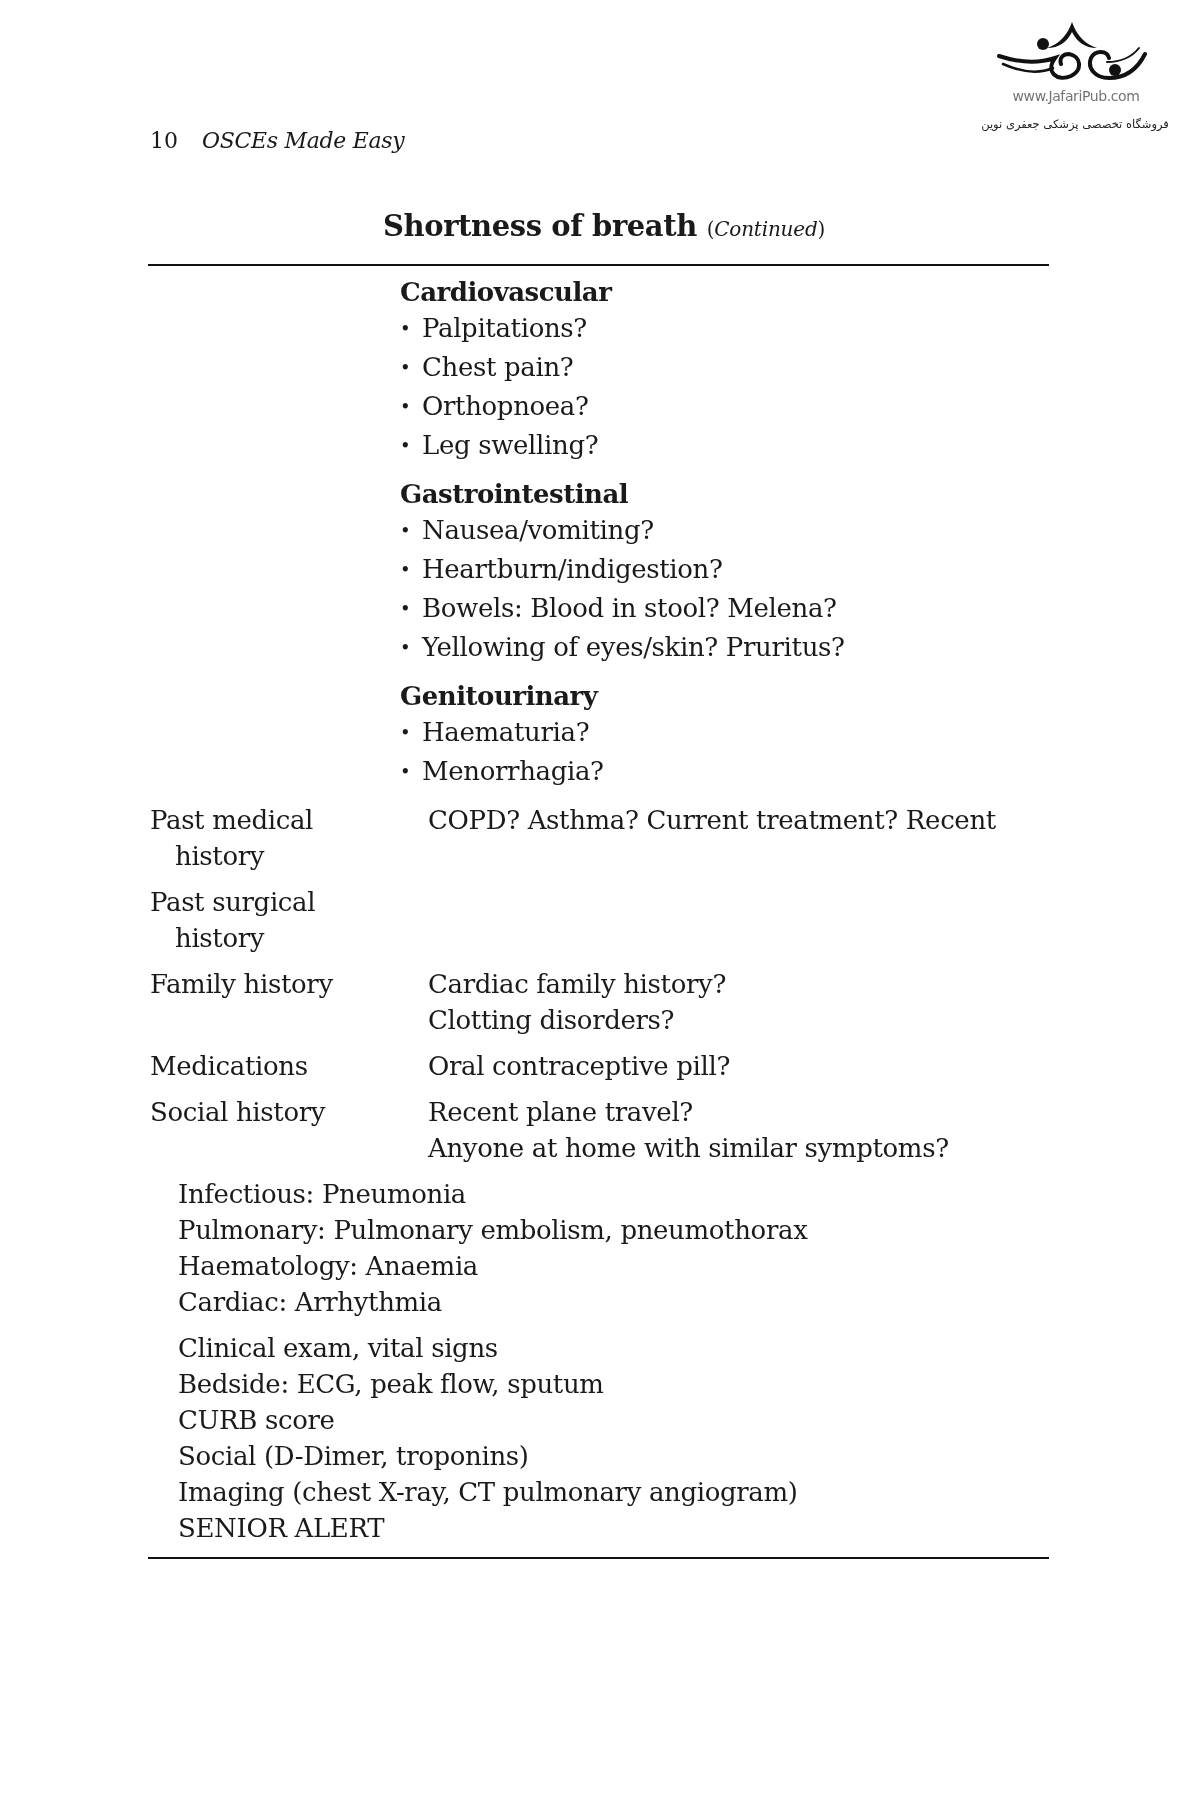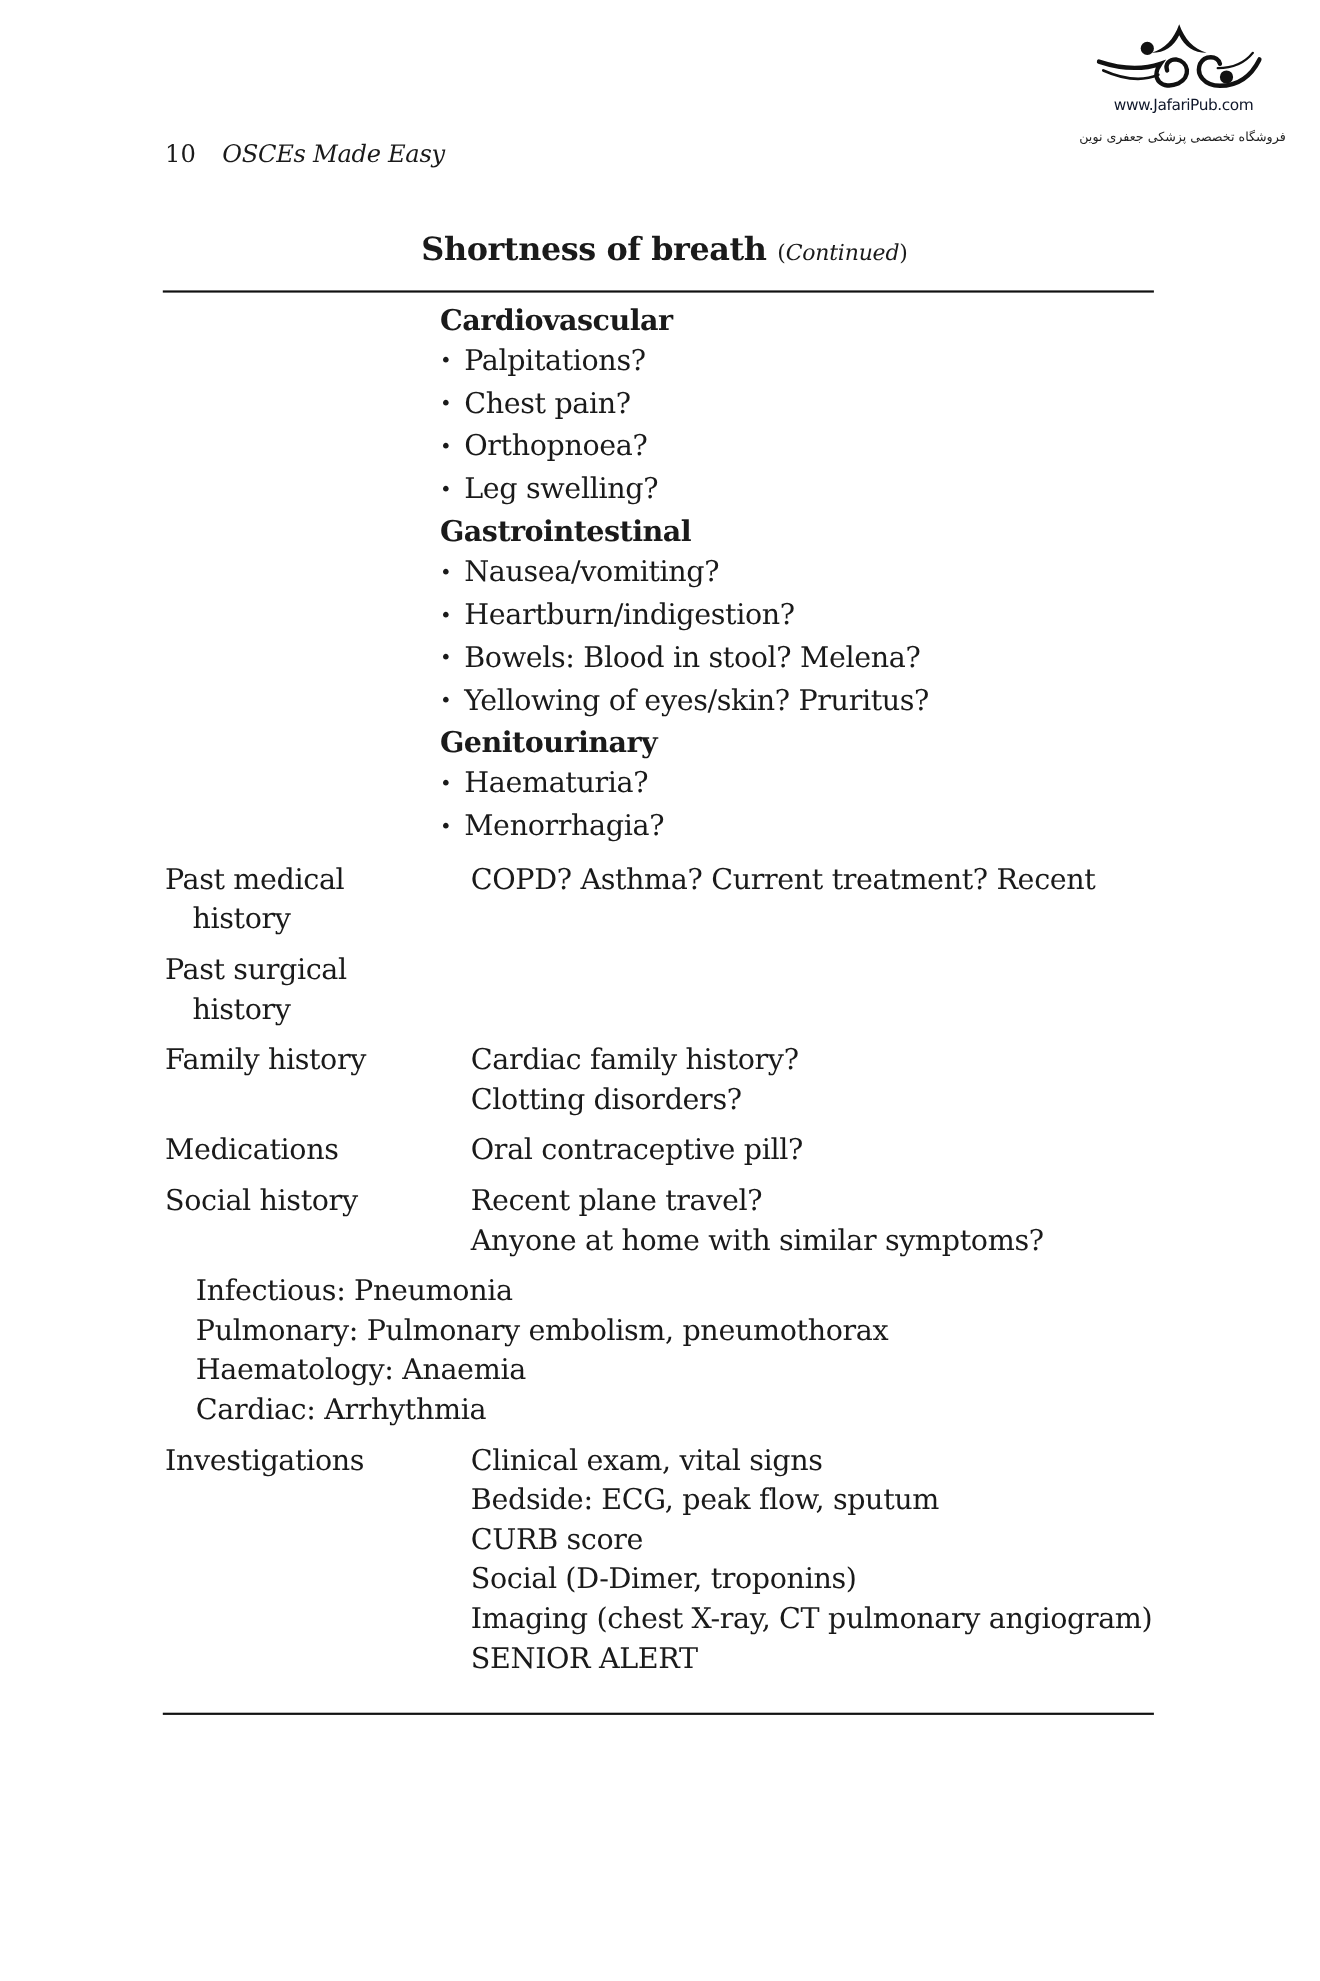--- a/index.html
+++ b/index.html
@@ -6,21 +6,21 @@
   body {
     width: 1200px; height: 1801px; position: relative; overflow: hidden;
     font-family: "DejaVu Serif", "Liberation Serif", serif;
     color: #1a1a1a;
   }
   .logo { position: absolute; left: 975px; top: 18px; width: 200px; height: 120px; }
   .logo svg { position: absolute; left: 22px; top: 0; }
   .logo-url {
     position: absolute; left: 0; width: 182px; top: 70px; text-align: center;
     font-family: "DejaVu Sans", "Liberation Sans", sans-serif;
-    font-size: 14px; color: #0f172a; letter-spacing: -0.4px; left: 10px;
+    font-size: 14px; color: #737373; letter-spacing: -0.4px; left: 10px;
   }
   .logo-fa {
     position: absolute; left: 0; top: 99px; width: 200px; text-align: center;
     font-family: "DejaVu Sans", sans-serif; font-size: 11.5px; color: #222; direction: rtl;
   }
   .running-head { position: absolute; left: 150px; top: 128px; font-size: 22px; line-height: 26px; white-space: nowrap; }
   .running-head .pg { display: inline-block; width: 52px; }
   .running-head .book { font-style: italic; letter-spacing: -0.3px; }
   .title {
     position: absolute; left: 383px; top: 208px; white-space: nowrap;
@@ -30,21 +30,21 @@
   .title .cont i { font-style: italic; }
   .rule-top { position: absolute; left: 148px; top: 264px; width: 901px; height: 2px; background: #111; }
   .rule-bottom { position: absolute; left: 148px; top: 1557px; width: 901px; height: 1.5px; background: #111; }
   .table { position: absolute; left: 150px; top: 274px; width: 900px; font-size: 26px; line-height: 36px; letter-spacing: -0.35px; }
   .row { display: flex; margin-top: 10px; }
   .row:first-child { margin-top: 0; }
   .label { width: 250px; flex: 0 0 250px; }
   .label .l2 { display: block; padding-left: 25px; }
   .label .l1 { display: block; }
   .content { flex: 1 1 auto; white-space: nowrap; }
-  .group { }
+  .group { margin-top: 10px; }
   .group:first-child { margin-top: 0; }
   .group-heading { font-weight: bold; letter-spacing: -0.5px; }
   .bullet-item { display: flex; align-items: baseline; }
   .bullet { width: 22px; flex: 0 0 22px; font-size: 18px; position: relative; top: -2px; }
   .line { display: block; margin-left: 28px; }
 </style>
 </head>
 <body>
 
 <div class="logo">
@@ -178,23 +178,20 @@
   <div class="row">
     <div class="content">
       <span class="line">Infectious: Pneumonia</span>
       <span class="line">Pulmonary: Pulmonary embolism, pneumothorax</span>
       <span class="line">Haematology: Anaemia</span>
       <span class="line">Cardiac: Arrhythmia</span>
     </div>
   </div>
 
   <div class="row">
-    <div class="label">
-      <span class="l1">Investigations</span>
-    </div>
     <div class="content">
       <span class="line">Clinical exam, vital signs</span>
       <span class="line">Bedside: ECG, peak flow, sputum</span>
       <span class="line">CURB score</span>
       <span class="line">Social (D-Dimer, troponins)</span>
       <span class="line">Imaging (chest X-ray, CT pulmonary angiogram)</span>
       <span class="line">SENIOR ALERT</span>
     </div>
   </div>
 

